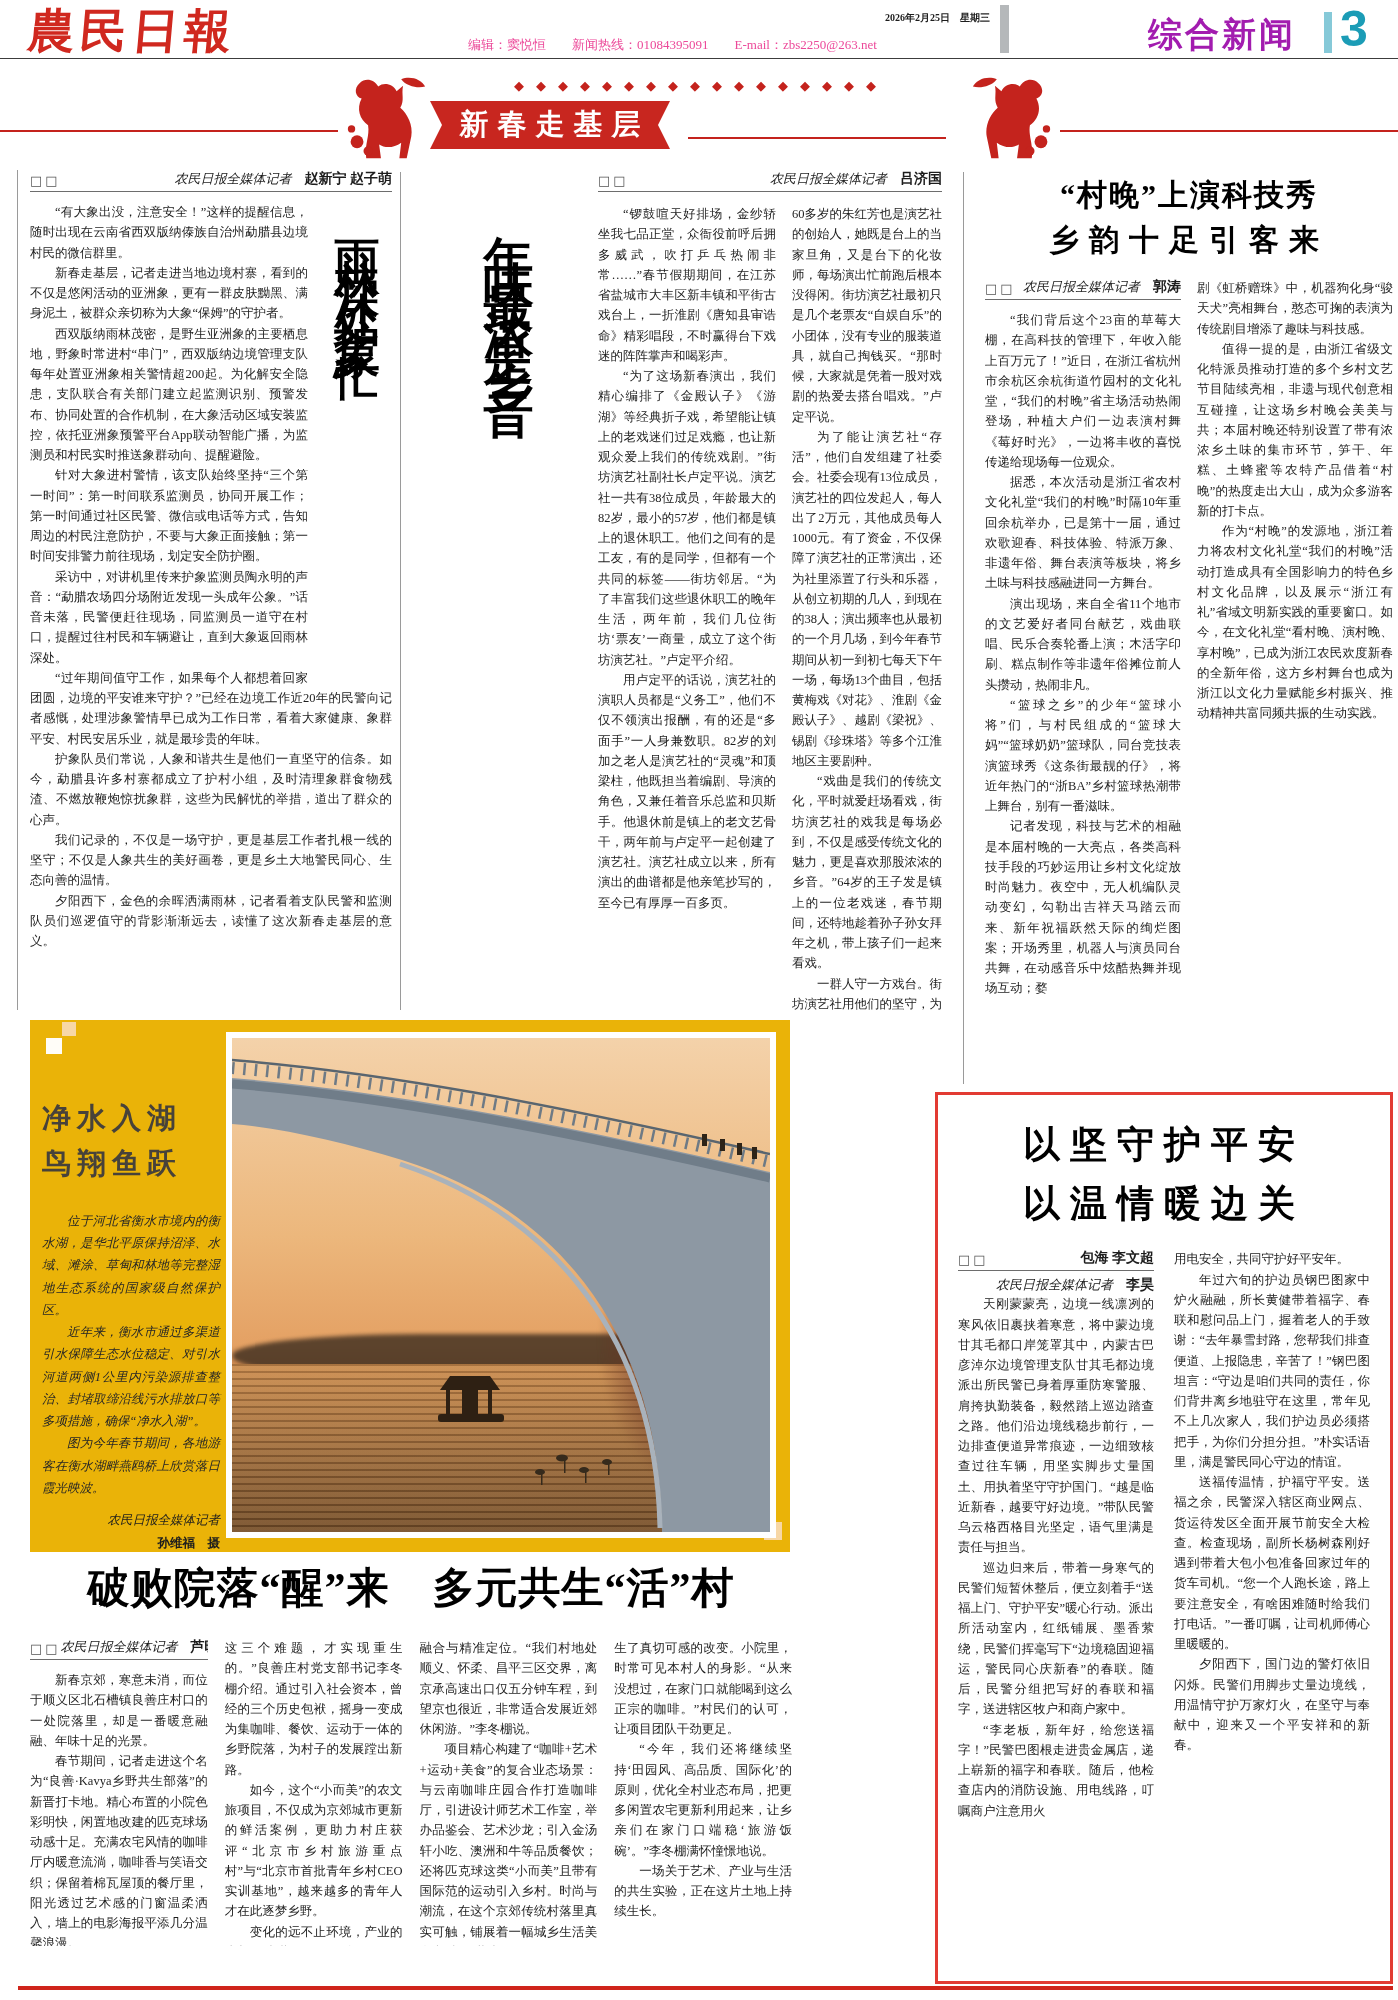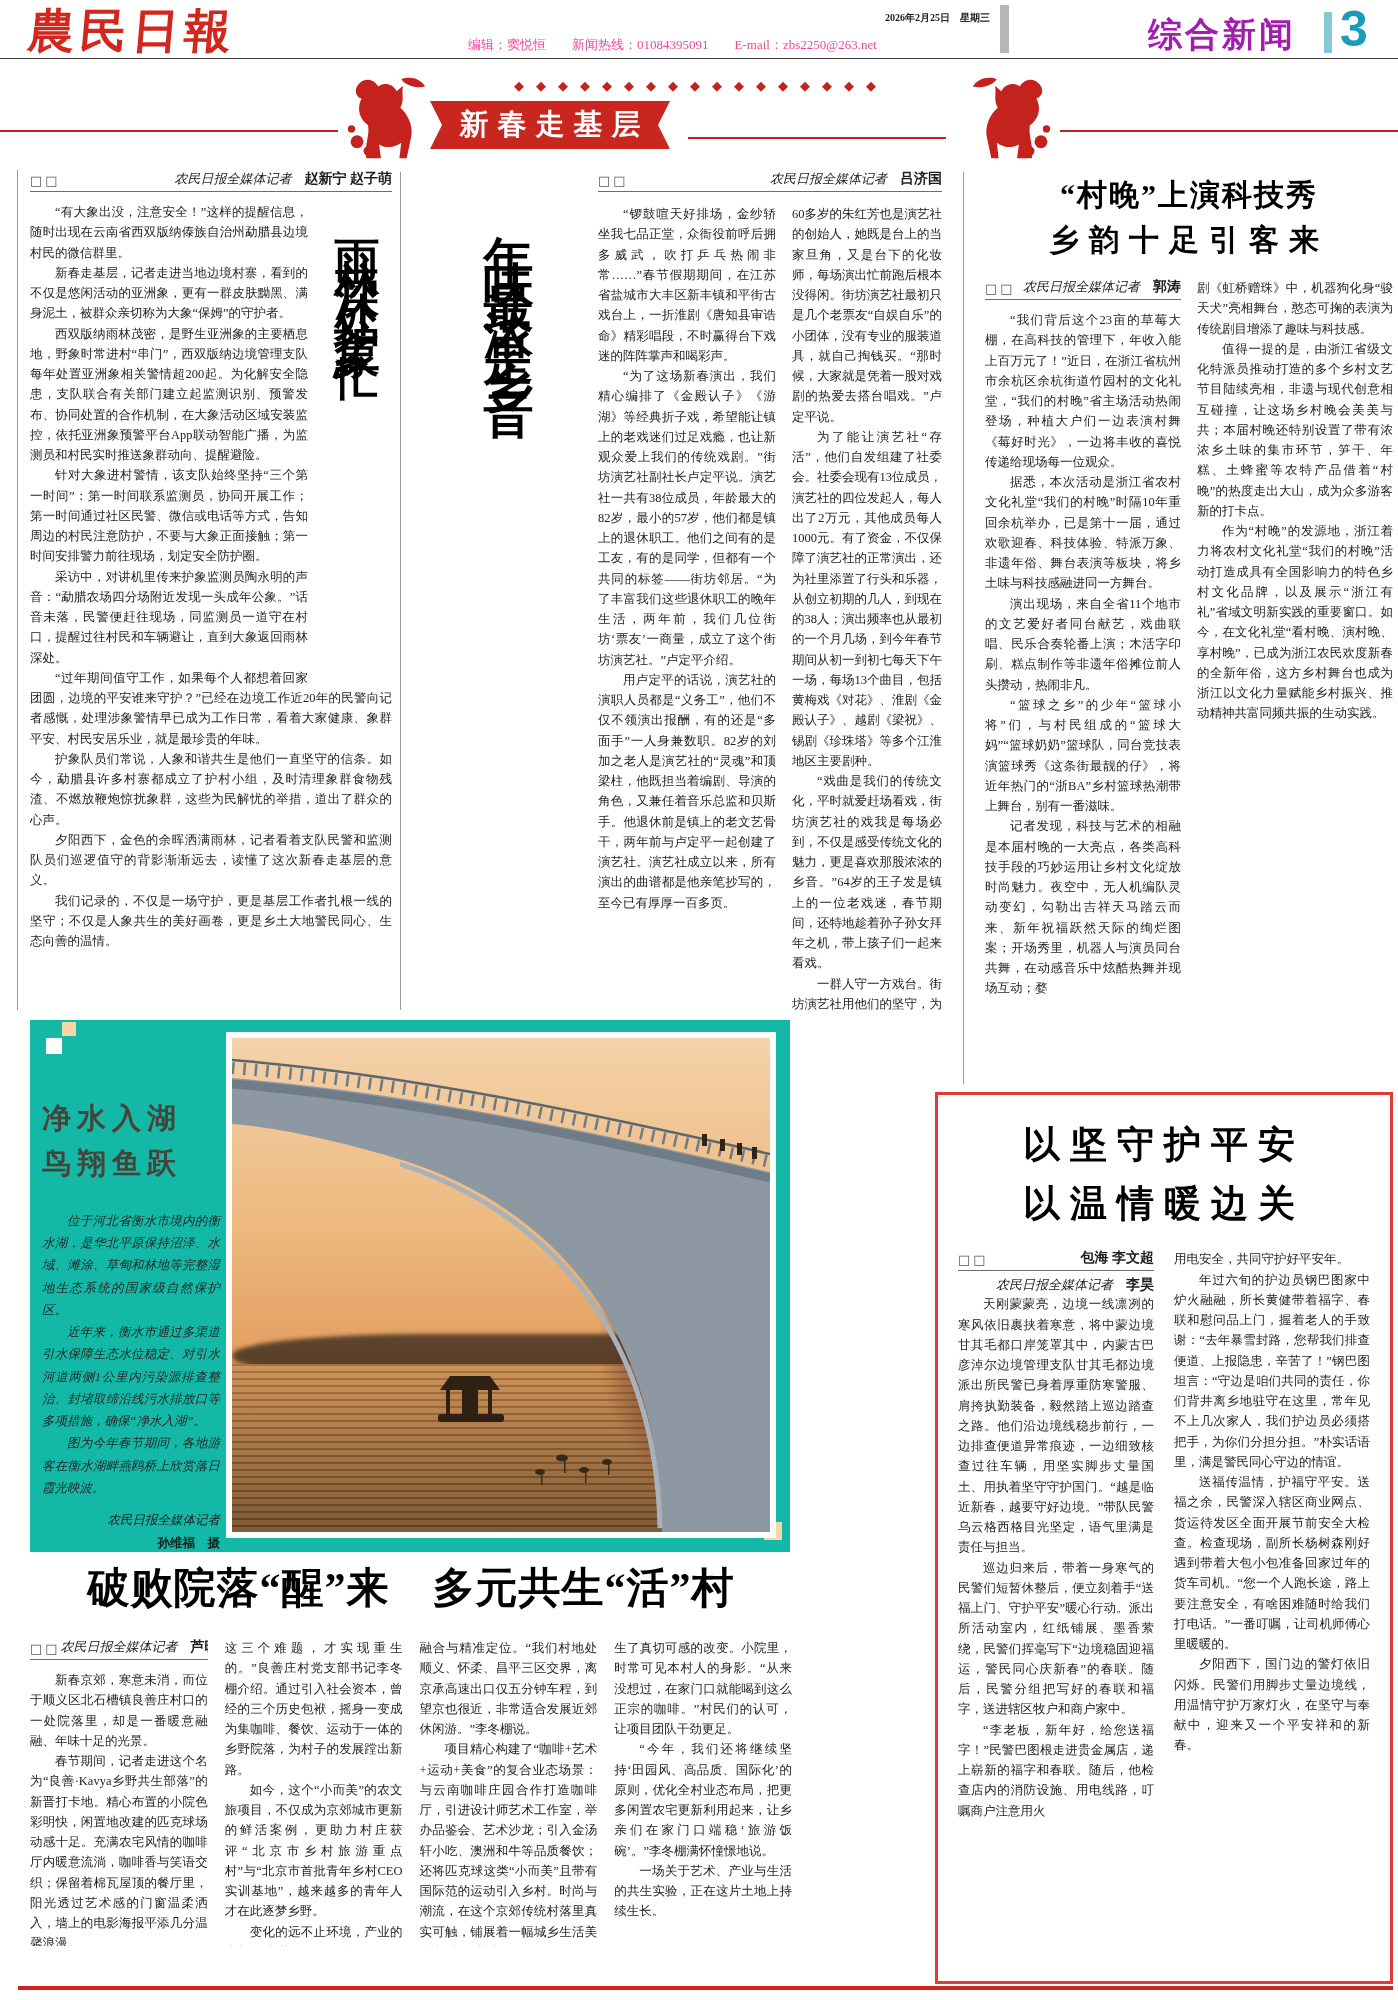--- a/index.html
+++ b/index.html
@@ -54,21 +54,21 @@
   
   .art3{left:985px;top:172px;width:408px;}
   .a3-headline{text-align:center;font-size:30px;font-weight:bold;line-height:1.5;letter-spacing:2px;color:#000;}
   .a3-headline .l2{letter-spacing:10px;}
   .a3cols{display:flex;gap:16px;margin-top:16px;}
   .a3col{width:196px;height:748px;}
   .a3col .byline-row{margin-bottom:10px;}
   
   .vrule{width:1px;background:#9a9a9a;}
   
-  .photo-block{left:30px;top:1020px;width:760px;height:532px;background:#14b8a6;}
+  .photo-block{left:30px;top:1020px;width:760px;height:532px;background:#eab308;}
   .deco{position:absolute;}
   .cap{position:absolute;left:12px;top:76px;width:178px;}
   .cap-title{font-size:29px;font-weight:bold;color:#47423a;letter-spacing:6px;line-height:1.55;
              margin-bottom:24px;font-family:"Liberation Sans",sans-serif;}
   .cap p{font-size:12.5px;font-style:italic;line-height:1.78;text-indent:2em;text-align:justify;
          margin:0;color:#262626;}
   .cap-credit{margin-top:10px;text-align:right;font-size:12.5px;font-style:italic;line-height:1.8;}
   .cap-credit b{font-style:normal;}
   .photo-frame{position:absolute;left:196px;top:12px;width:550px;height:506px;background:#fff;padding:6px;box-sizing:border-box;}
   .scene{position:relative;width:100%;height:100%;overflow:hidden;
@@ -149,22 +149,22 @@
     <div class="art1-body">
       <div class="vhead vhead1">雨林深处护象忙</div>
       <div>
           <p class="para">“有大象出没，注意安全！”这样的提醒信息，随时出现在云南省西双版纳傣族自治州勐腊县边境村民的微信群里。</p>
           <p class="para">新春走基层，记者走进当地边境村寨，看到的不仅是悠闲活动的亚洲象，更有一群皮肤黝黑、满身泥土，被群众亲切称为大象“保姆”的守护者。</p>
           <p class="para">西双版纳雨林茂密，是野生亚洲象的主要栖息地，野象时常进村“串门”，西双版纳边境管理支队每年处置亚洲象相关警情超200起。为化解安全隐患，支队联合有关部门建立起监测识别、预警发布、协同处置的合作机制，在大象活动区域安装监控，依托亚洲象预警平台App联动智能广播，为监测员和村民实时推送象群动向、提醒避险。</p>
           <p class="para">针对大象进村警情，该支队始终坚持“三个第一时间”：第一时间联系监测员，协同开展工作；第一时间通过社区民警、微信或电话等方式，告知周边的村民注意防护，不要与大象正面接触；第一时间安排警力前往现场，划定安全防护圈。</p>
           <p class="para">采访中，对讲机里传来护象监测员陶永明的声音：“勐腊农场四分场附近发现一头成年公象。”话音未落，民警便赶往现场，同监测员一道守在村口，提醒过往村民和车辆避让，直到大象返回雨林深处。</p>
           <p class="para">“过年期间值守工作，如果每个人都想着回家团圆，边境的平安谁来守护？”已经在边境工作近20年的民警向记者感慨，处理涉象警情早已成为工作日常，看着大家健康、象群平安、村民安居乐业，就是最珍贵的年味。</p>
           <p class="para">护象队员们常说，人象和谐共生是他们一直坚守的信条。如今，勐腊县许多村寨都成立了护村小组，及时清理象群食物残渣、不燃放鞭炮惊扰象群，这些为民解忧的举措，道出了群众的心声。</p>
+          <p class="para">我们记录的，不仅是一场守护，更是基层工作者扎根一线的坚守；不仅是人象共生的美好画卷，更是乡土大地警民同心、生态向善的温情。</p>
           <p class="para">夕阳西下，金色的余晖洒满雨林，记者看着支队民警和监测队员们巡逻值守的背影渐渐远去，读懂了这次新春走基层的意义。</p>
-          <p class="para">我们记录的，不仅是一场守护，更是基层工作者扎根一线的坚守；不仅是人象共生的美好画卷，更是乡土大地警民同心、生态向善的温情。</p>
         </div>
     </div>
   </div>
 
   <div class="abs art2">
     <div class="vhead vhead2">年味最浓是乡音</div>
     <div class="a2-byline byline-row">
       <span class="sqmark">□□</span>
       <span class="byl"><span>农民日报全媒体记者</span>　<b>吕济国</b></span>
     </div>

